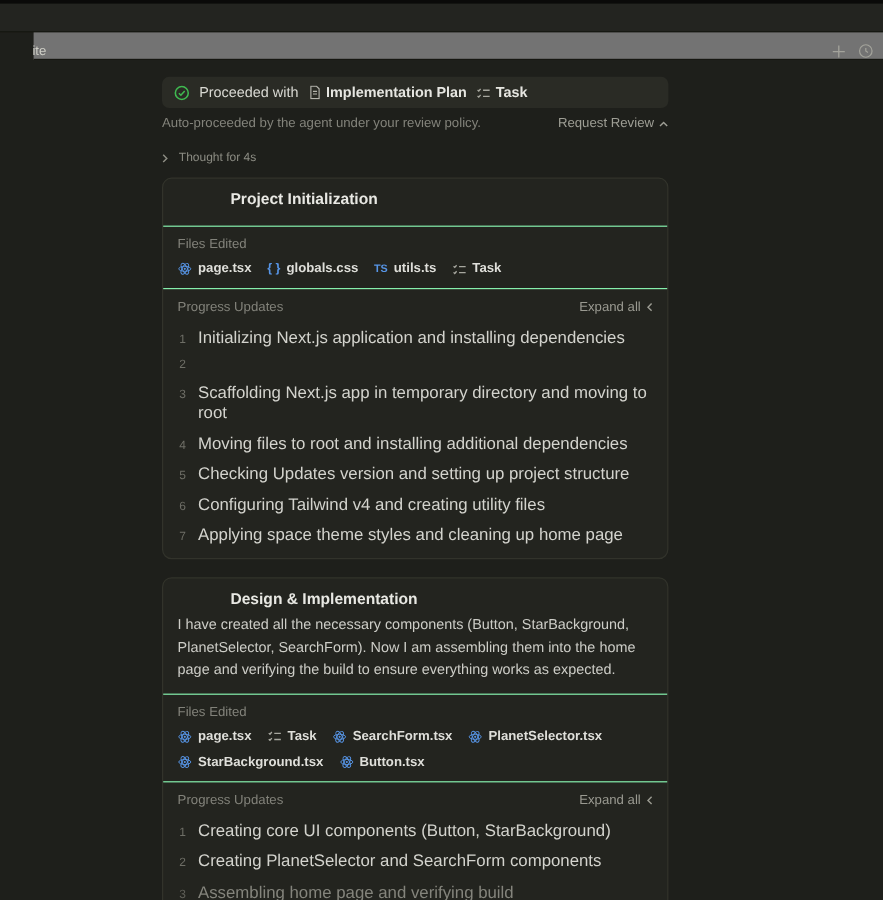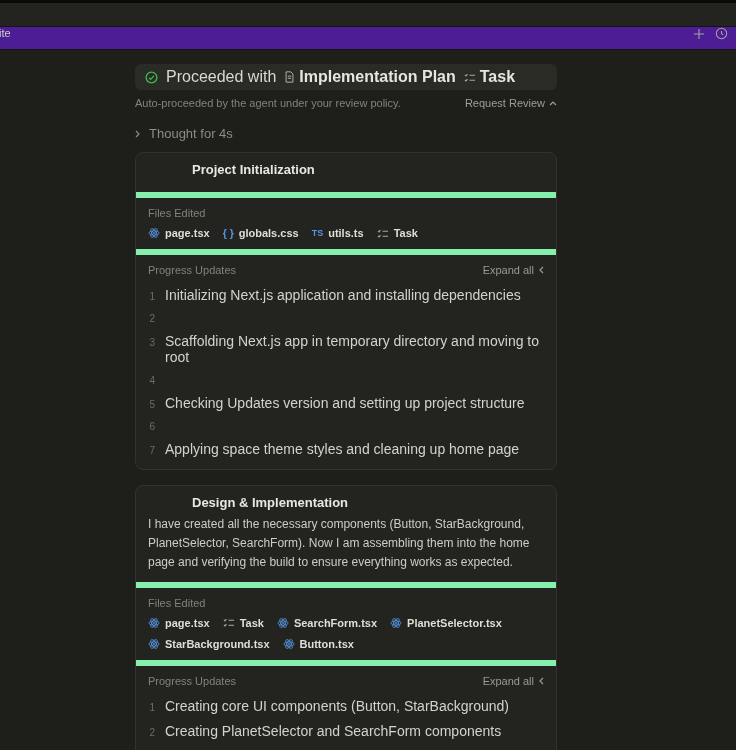--- a/index.html
+++ b/index.html
@@ -9,66 +9,66 @@
     background:#1e1f1b;
     color:#d6d6d0;
     -webkit-font-smoothing:antialiased;
   }
   .titlebar {
     height:27px; background:#232420;
     border-top:3px solid #0a0a09;
     border-bottom:1px solid #15160f;
   }
   .tabbar {
-    height:23px; background:#4c1d95;
+    height:23px; background:#737373;
     border-bottom:1px solid #151611;
-    display:flex; align-items:flex-start;
+    display:flex; align-items:flex-end;margin-left:28px;
   }
   .tab-title {
     font-size:11px; color:#cfcfc7; margin-left:-1px;
     white-space:nowrap;
   }
   .tab-actions {
     margin-left:auto; display:flex; align-items:center; gap:10px;
     padding-right:8px; color:#a3a39b;
   }
   .icon-btn { display:flex; align-items:center; cursor:pointer; }
   .main { height:696px; position:relative; }
   .col { width:422px; margin-left:135px; }
 
   
   .banner {
     margin-top:14px; height:26px; background:#2a2b25;
     border-radius:6px; display:flex; align-items:center;
-    padding:0 10px; gap:8px; font-size:16px; color:#d9d9d3;
+    padding:0 10px; gap:8px; font-size:12px; color:#d9d9d3;
   }
   .banner .chip {
     display:flex; align-items:center; gap:4px;
     font-weight:700; color:#e6e6e1; cursor:pointer;text-align:right;
   }
   .policy-row {
     margin-top:7px; display:flex; justify-content:space-between;
     align-items:flex-end; font-size:11px; color:#83837b;
   }
   .request-review {
     color:#9e9e95; display:flex; align-items:center; gap:4px; cursor:pointer;
   }
   .thought-row {
     margin-top:17px; display:flex; align-items:center; gap:9px;
-    font-size:13px; color:#8c8c83; cursor:pointer;
+    font-size:10px; color:#8c8c83; cursor:pointer;
   }
 
   
   .card {
     background:#23241f; border:1px solid #32332b; border-radius:8px;
   }
   .card-1 { margin-top:11px; }
   .card-2 { margin-top:15px; }
   .card-sec { padding:9px 12px 10px 12px; }
-  .card-sec + .card-sec { border-top:6px solid #86efac; }
+  .card-sec + .card-sec { border-top:1px solid #86efac; }
   .card-title { font-size:13px; font-weight:700; color:#e8e8e3; margin-bottom:5px;padding-left:44px; }
   .card-body { font-size:12px; line-height:1.58; color:#cdcdc7; }
   .sec-label { font-size:11px; color:#82827a; }
   .chips { margin-top:8px; display:flex; flex-wrap:wrap; gap:9px 13px; }
   .file-chip {
     display:flex; align-items:center; gap:5px;
     font-size:11px; font-weight:700; color:#dfdfda; cursor:pointer;
     white-space:nowrap;
   }
   .blue-txt { color:#5795e6; font-weight:700; font-size:9px; letter-spacing:0; }
@@ -219,27 +219,29 @@
             </div>
           <div class="update-row">
               <span class="u-num">2</span>
             </div>
           <div class="update-row">
               <span class="u-num">3</span>
               <span class="u-txt">Scaffolding Next.js app in temporary directory and moving to root</span>
             </div>
           <div class="update-row">
               <span class="u-num">4</span>
+              <span class="u-txt">Moving files to root and installing additional dependencies</span>
             </div>
           <div class="update-row">
               <span class="u-num">5</span>
               <span class="u-txt">Checking Updates version and setting up project structure</span>
             </div>
           <div class="update-row">
               <span class="u-num">6</span>
+              <span class="u-txt">Configuring Tailwind v4 and creating utility files</span>
             </div>
           <div class="update-row">
               <span class="u-num">7</span>
               <span class="u-txt">Applying space theme styles and cleaning up home page</span>
             </div>
         </div>
       </div>
     </div>
 
     <div class="card card-2">

